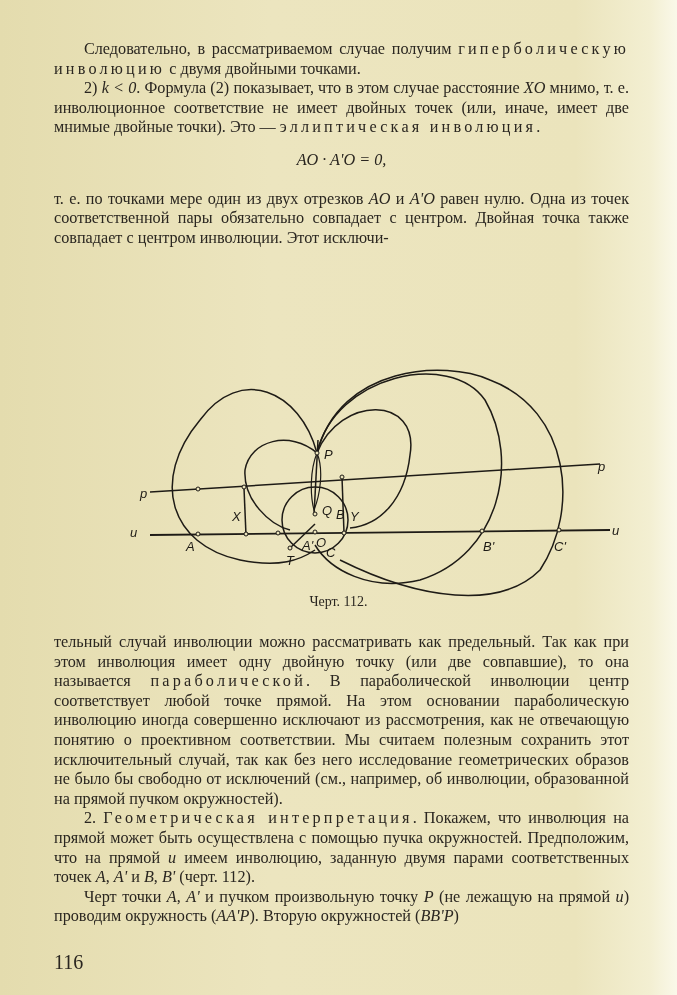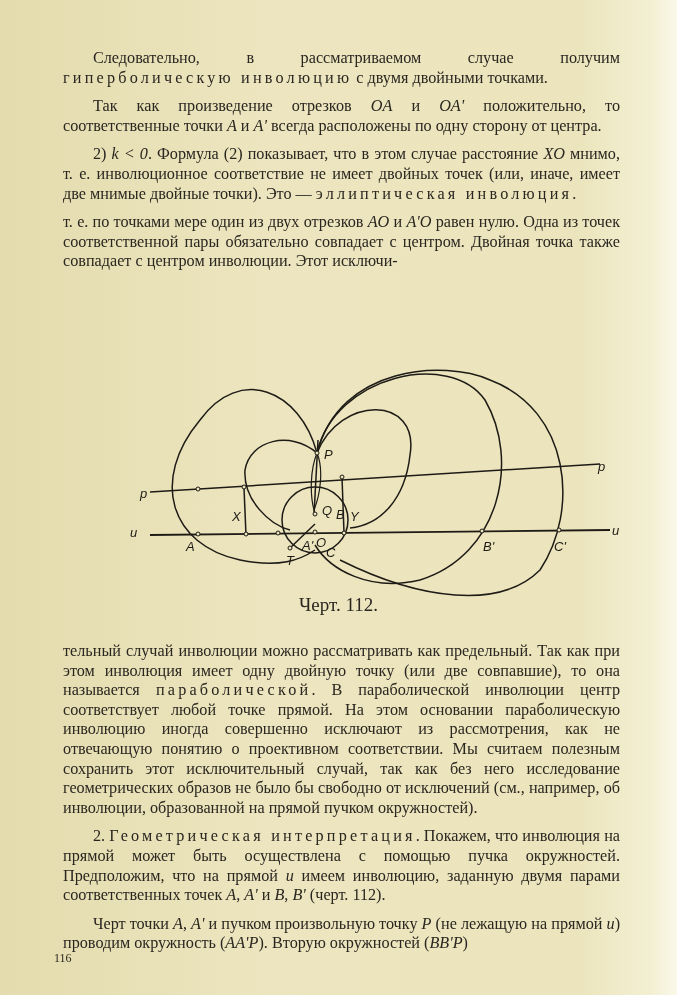--- a/index.html
+++ b/index.html
@@ -1,38 +1,38 @@
 <!DOCTYPE html>
 <html><head>
 <meta charset="utf-8">
 <style>
   html,body{margin:0;padding:0;}
   body{width:677px;height:995px;background:#e9e2b8;overflow:hidden;position:relative;
     font-family:"Liberation Serif","DejaVu Serif",serif;color:#2a2620;}
   .page{position:absolute;left:0;top:0;width:677px;height:995px;
     background:linear-gradient(90deg,#e4dcae 0%,#ece5bf 40%,#ebe4bc 85%,#f3efd2 96%,#faf8e9 100%);}
   .text{position:absolute;left:54px;width:575px;font-size:16.2px;line-height:19.6px;text-align:justify;}
-  .text p{margin:9px;}
+  .text p{margin:0;}
   .ind{text-indent:30px;}
   .sp{letter-spacing:3.2px;}
   i{font-style:italic;}
   .formula{text-align:center;margin:13px 0 19px 0 !important;font-style:italic;}
-  .caption{position:absolute;left:0;width:677px;top:594px;text-align:center;font-size:19px;}
-  .pagenum{position:absolute;left:54px;top:951px;font-size:12px;}
+  .caption{position:absolute;left:0;width:677px;top:594px;text-align:center;font-size:14px;}
+  .pagenum{position:absolute;left:54px;top:951px;font-size:20px;}
   svg{position:absolute;left:0;top:0;}
 </style>
 </head>
 <body>
 
 <div class="page"></div>
 
 <div class="text" style="top:40px;">
   <p class="ind"><span>Следовательно, в рассматриваемом случае получим </span><span class="sp">гиперболическую инволюцию</span><span> с двумя двойными точками.</span></p>
-  <p class="ind"><span>Так как произведение отрезков </span><i>OA</i><span> и </span><i>OA'</i><span> положительно, то соответственные точки </span><i>A</i><span> и </span><i>A'</i><span> всегда расположены по одну сторону от центра.</span></p>
   <p class="ind"><span>2) </span><i>k &lt; 0</i><span>. Формула (2) показывает, что в этом случае расстояние </span><i>XO</i><span> мнимо, т. е. инволюционное соответствие не имеет двойных точек (или, иначе, имеет две мнимые двойные точки). Это — </span><span class="sp">эллиптическая инволюция</span><span>.</span></p>
+  <p class="formula">AO · A'O = 0,</p>
   <p><span>т. е. по точками мере один из двух отрезков </span><i>AO</i><span> и </span><i>A'O</i><span> равен нулю. Одна из точек соответственной пары обязательно совпадает с центром. Двойная точка также совпадает с центром инволюции. Этот исключи-</span></p>
 </div>
 
 <svg width="677" height="995" viewBox="0 0 677 995" fill="none" stroke="#1e1b16" stroke-width="1.5">
 
   <circle cx="240" cy="487" r="150" transform="translate(0,0)" style="display:none"></circle>
   <path d="M317 453 C 300 390, 240 365, 200 420 C 150 480, 170 545, 240 560 C 280 568, 300 560, 315 550"></path>
   <path d="M317 453 C 290 430, 250 440, 245 470 C 243 500, 270 525, 290 530"></path>
   <path d="M317 453 C 335 375, 450 350, 485 400 C 520 460, 500 555, 420 580 C 370 592, 330 570, 315 545"></path>
   <path d="M317 453 C 340 395, 420 395, 410 455 C 405 500, 380 525, 350 528"></path>

